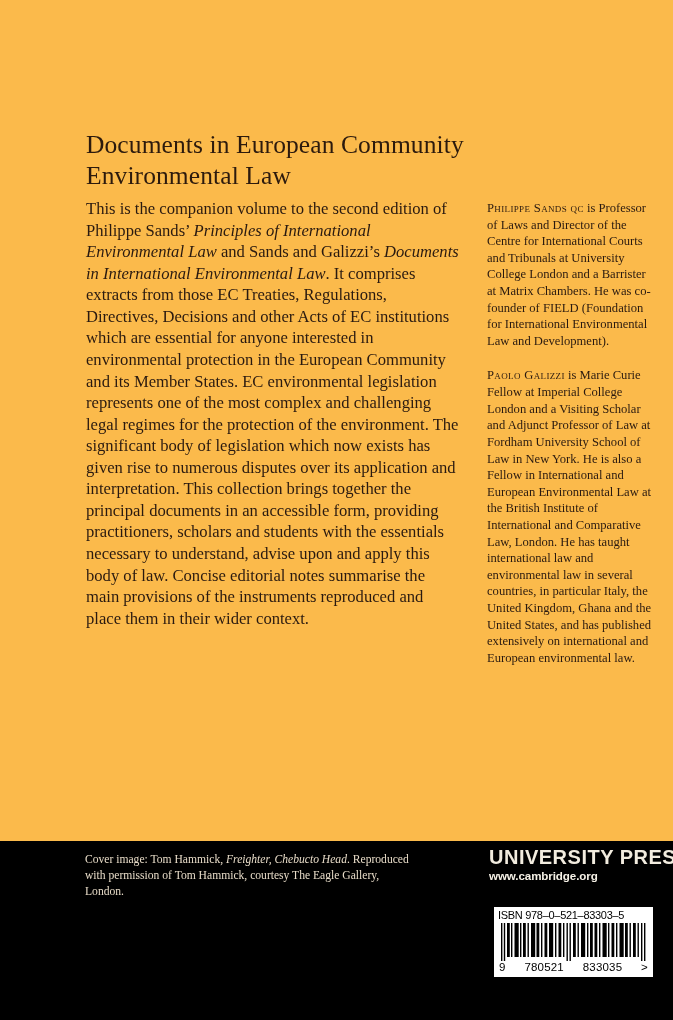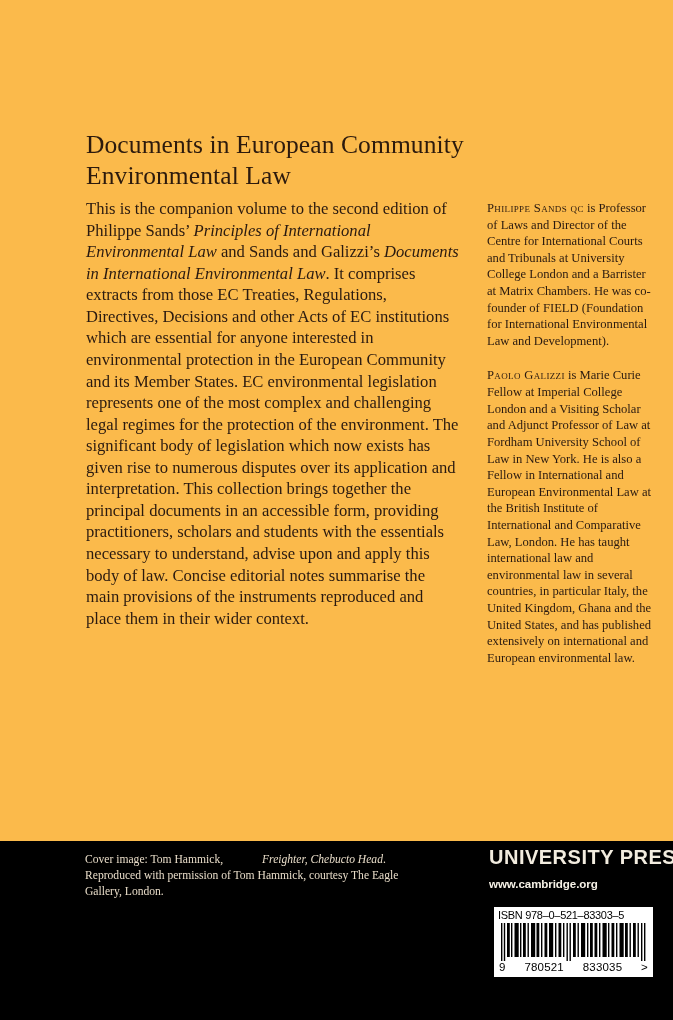--- a/index.html
+++ b/index.html
@@ -102,21 +102,21 @@
     position: absolute;
     left: 85px;
     top: 11px;
     width: 330px;
     font-family: "Liberation Serif", serif;
     font-size: 11.6px;
     line-height: 1.38;
     color: #e8dcc8;
   }
   .credits p { margin: 0; }
-  .credits i { font-style: italic; margin-left: 36px; }
+  .credits i { font-style: italic; }
   .credits .spacer { height: 14px; }
 
   .cup-logo {
     position: absolute;
     left: 489px;
     top: 5px;
     width: 163px;
     text-align: left;
   }
   .cup-name {
@@ -131,21 +131,21 @@
   .cup-sub {
     font-family: Liberation Sans, sans-serif;
     font-weight: bold;
     font-size: 20px;
     letter-spacing: 0.5px;
     color: #f2ecdf;
     line-height: 1.12;
     white-space: nowrap;
   }
   .cup-url {
-    margin-top: 10px;
+    margin-top: 2px;
     font-family: "Liberation Sans", sans-serif;
     font-weight: bold;
     font-size: 11.6px;
     letter-spacing: -0.1px;
     color: #f6f1e6;
     line-height: 1.1;
   }
 
   
   .barcode-box {

